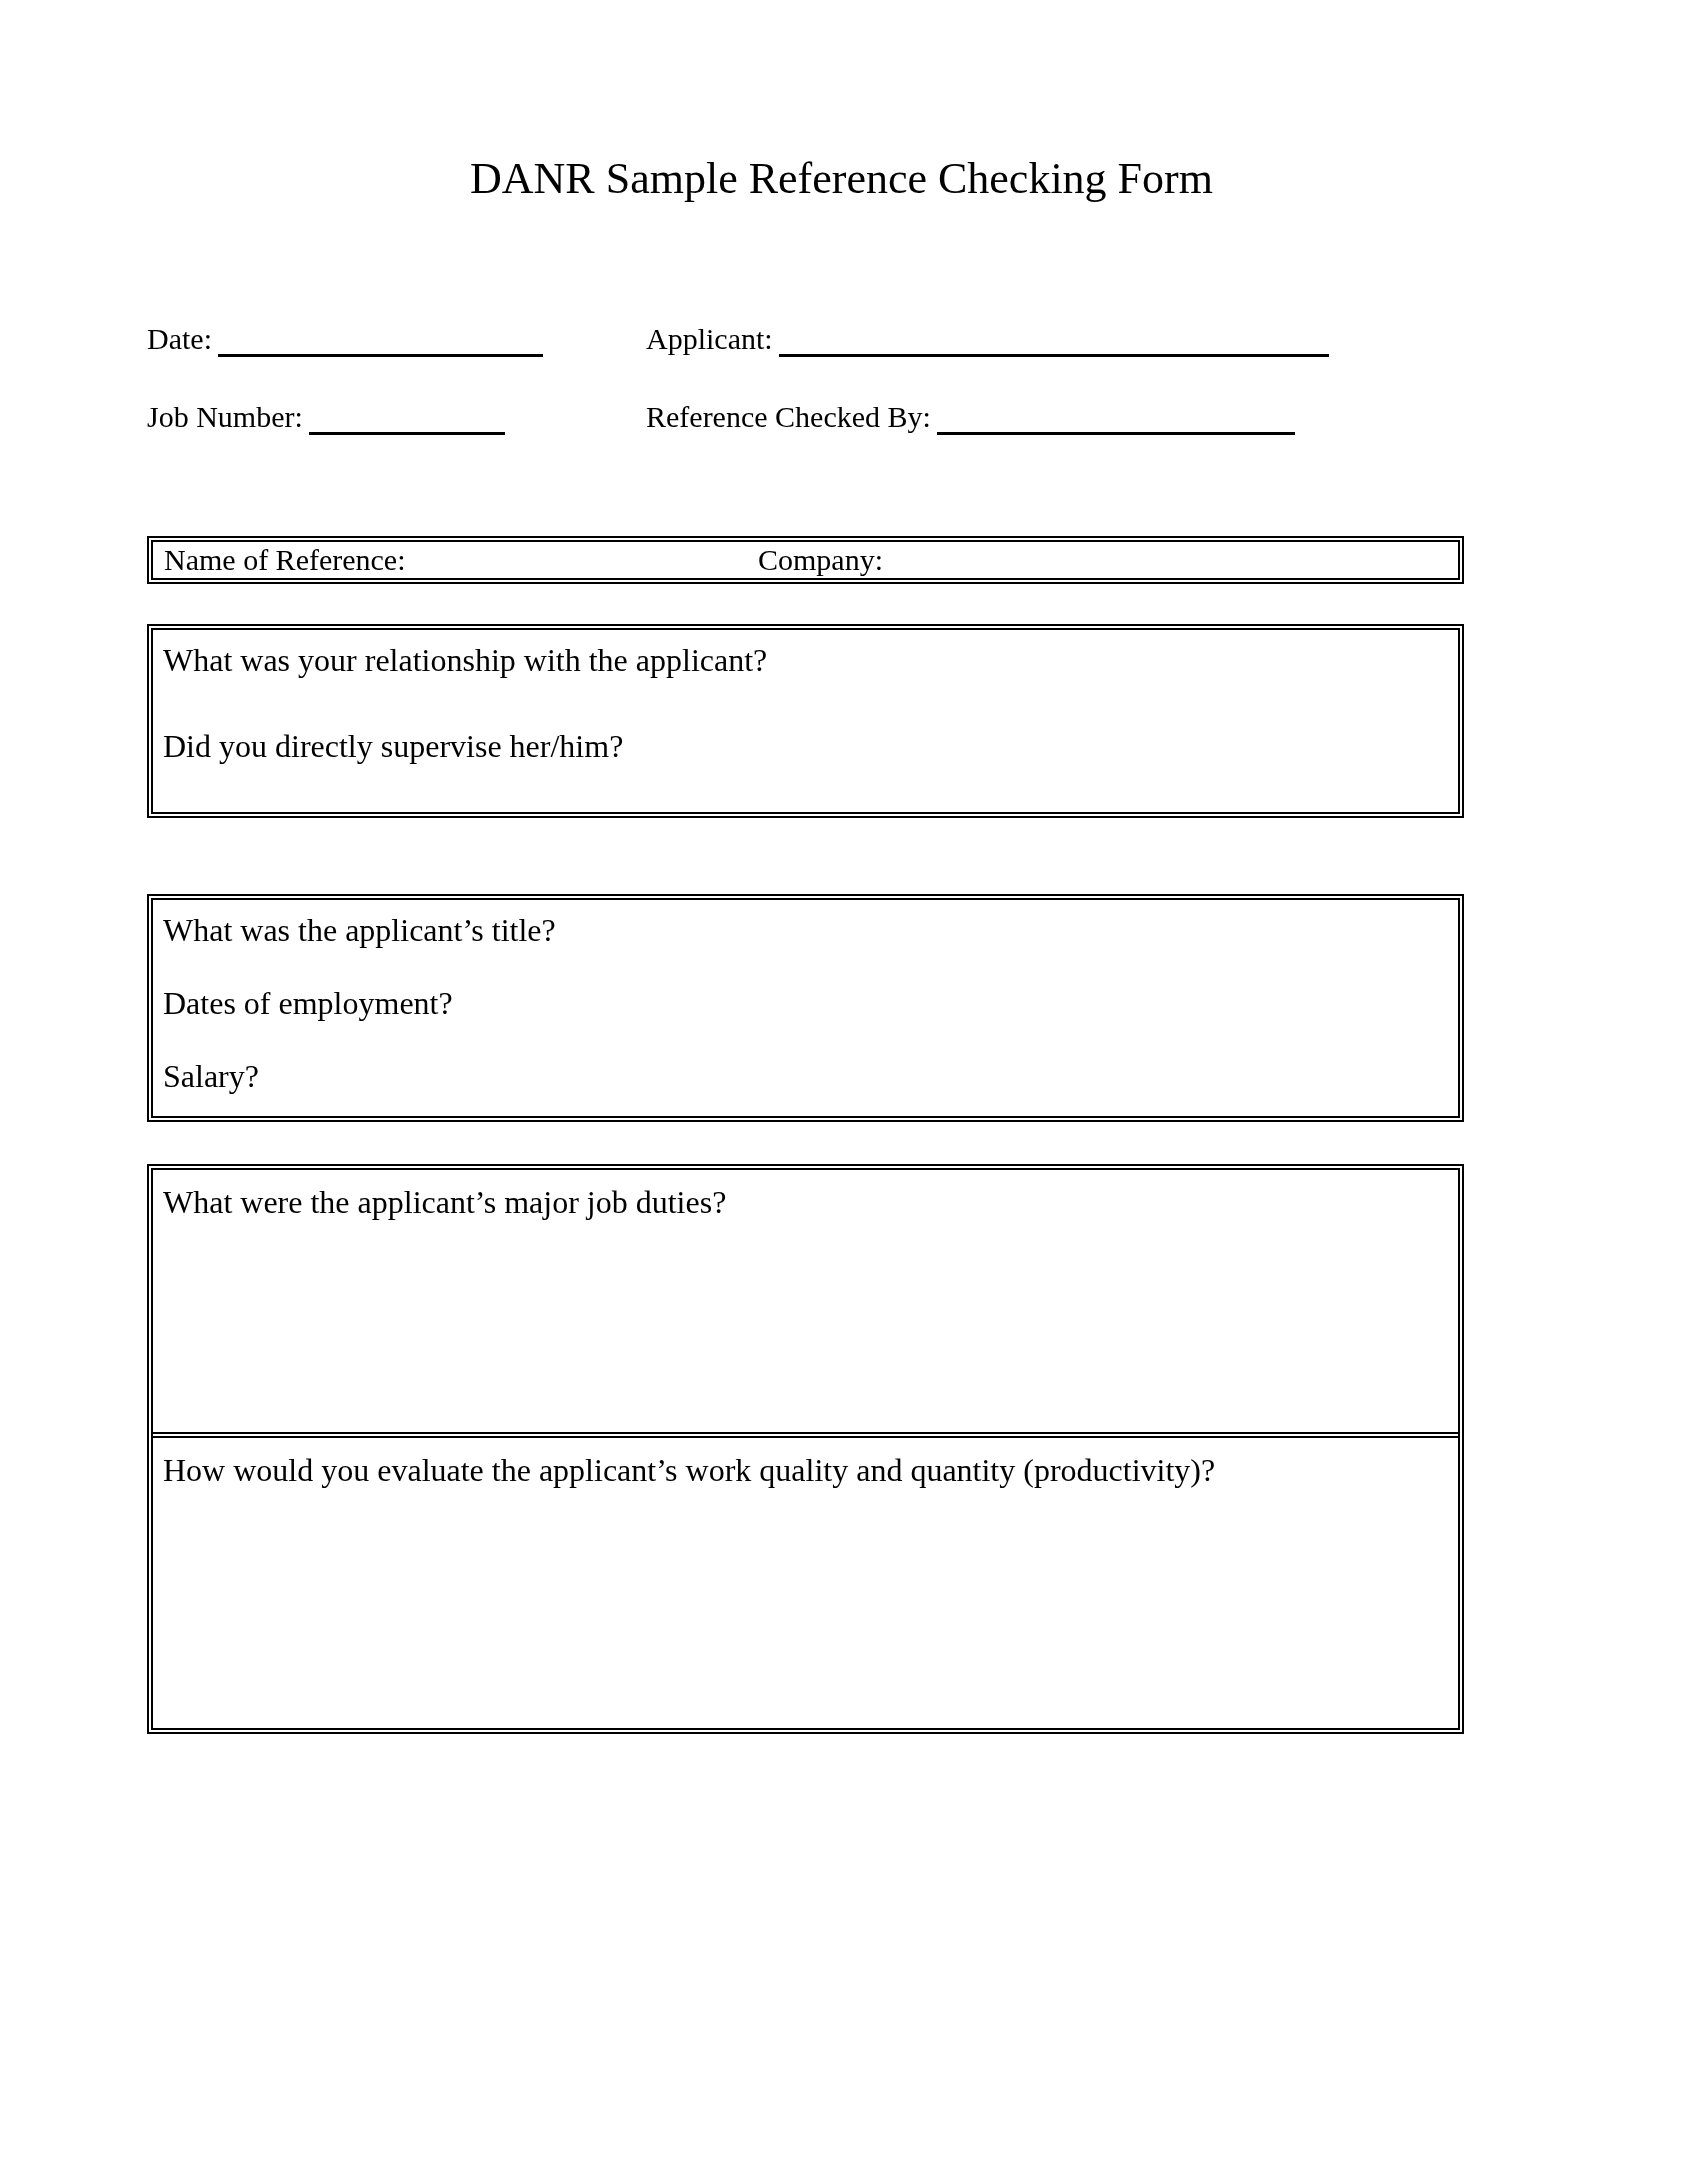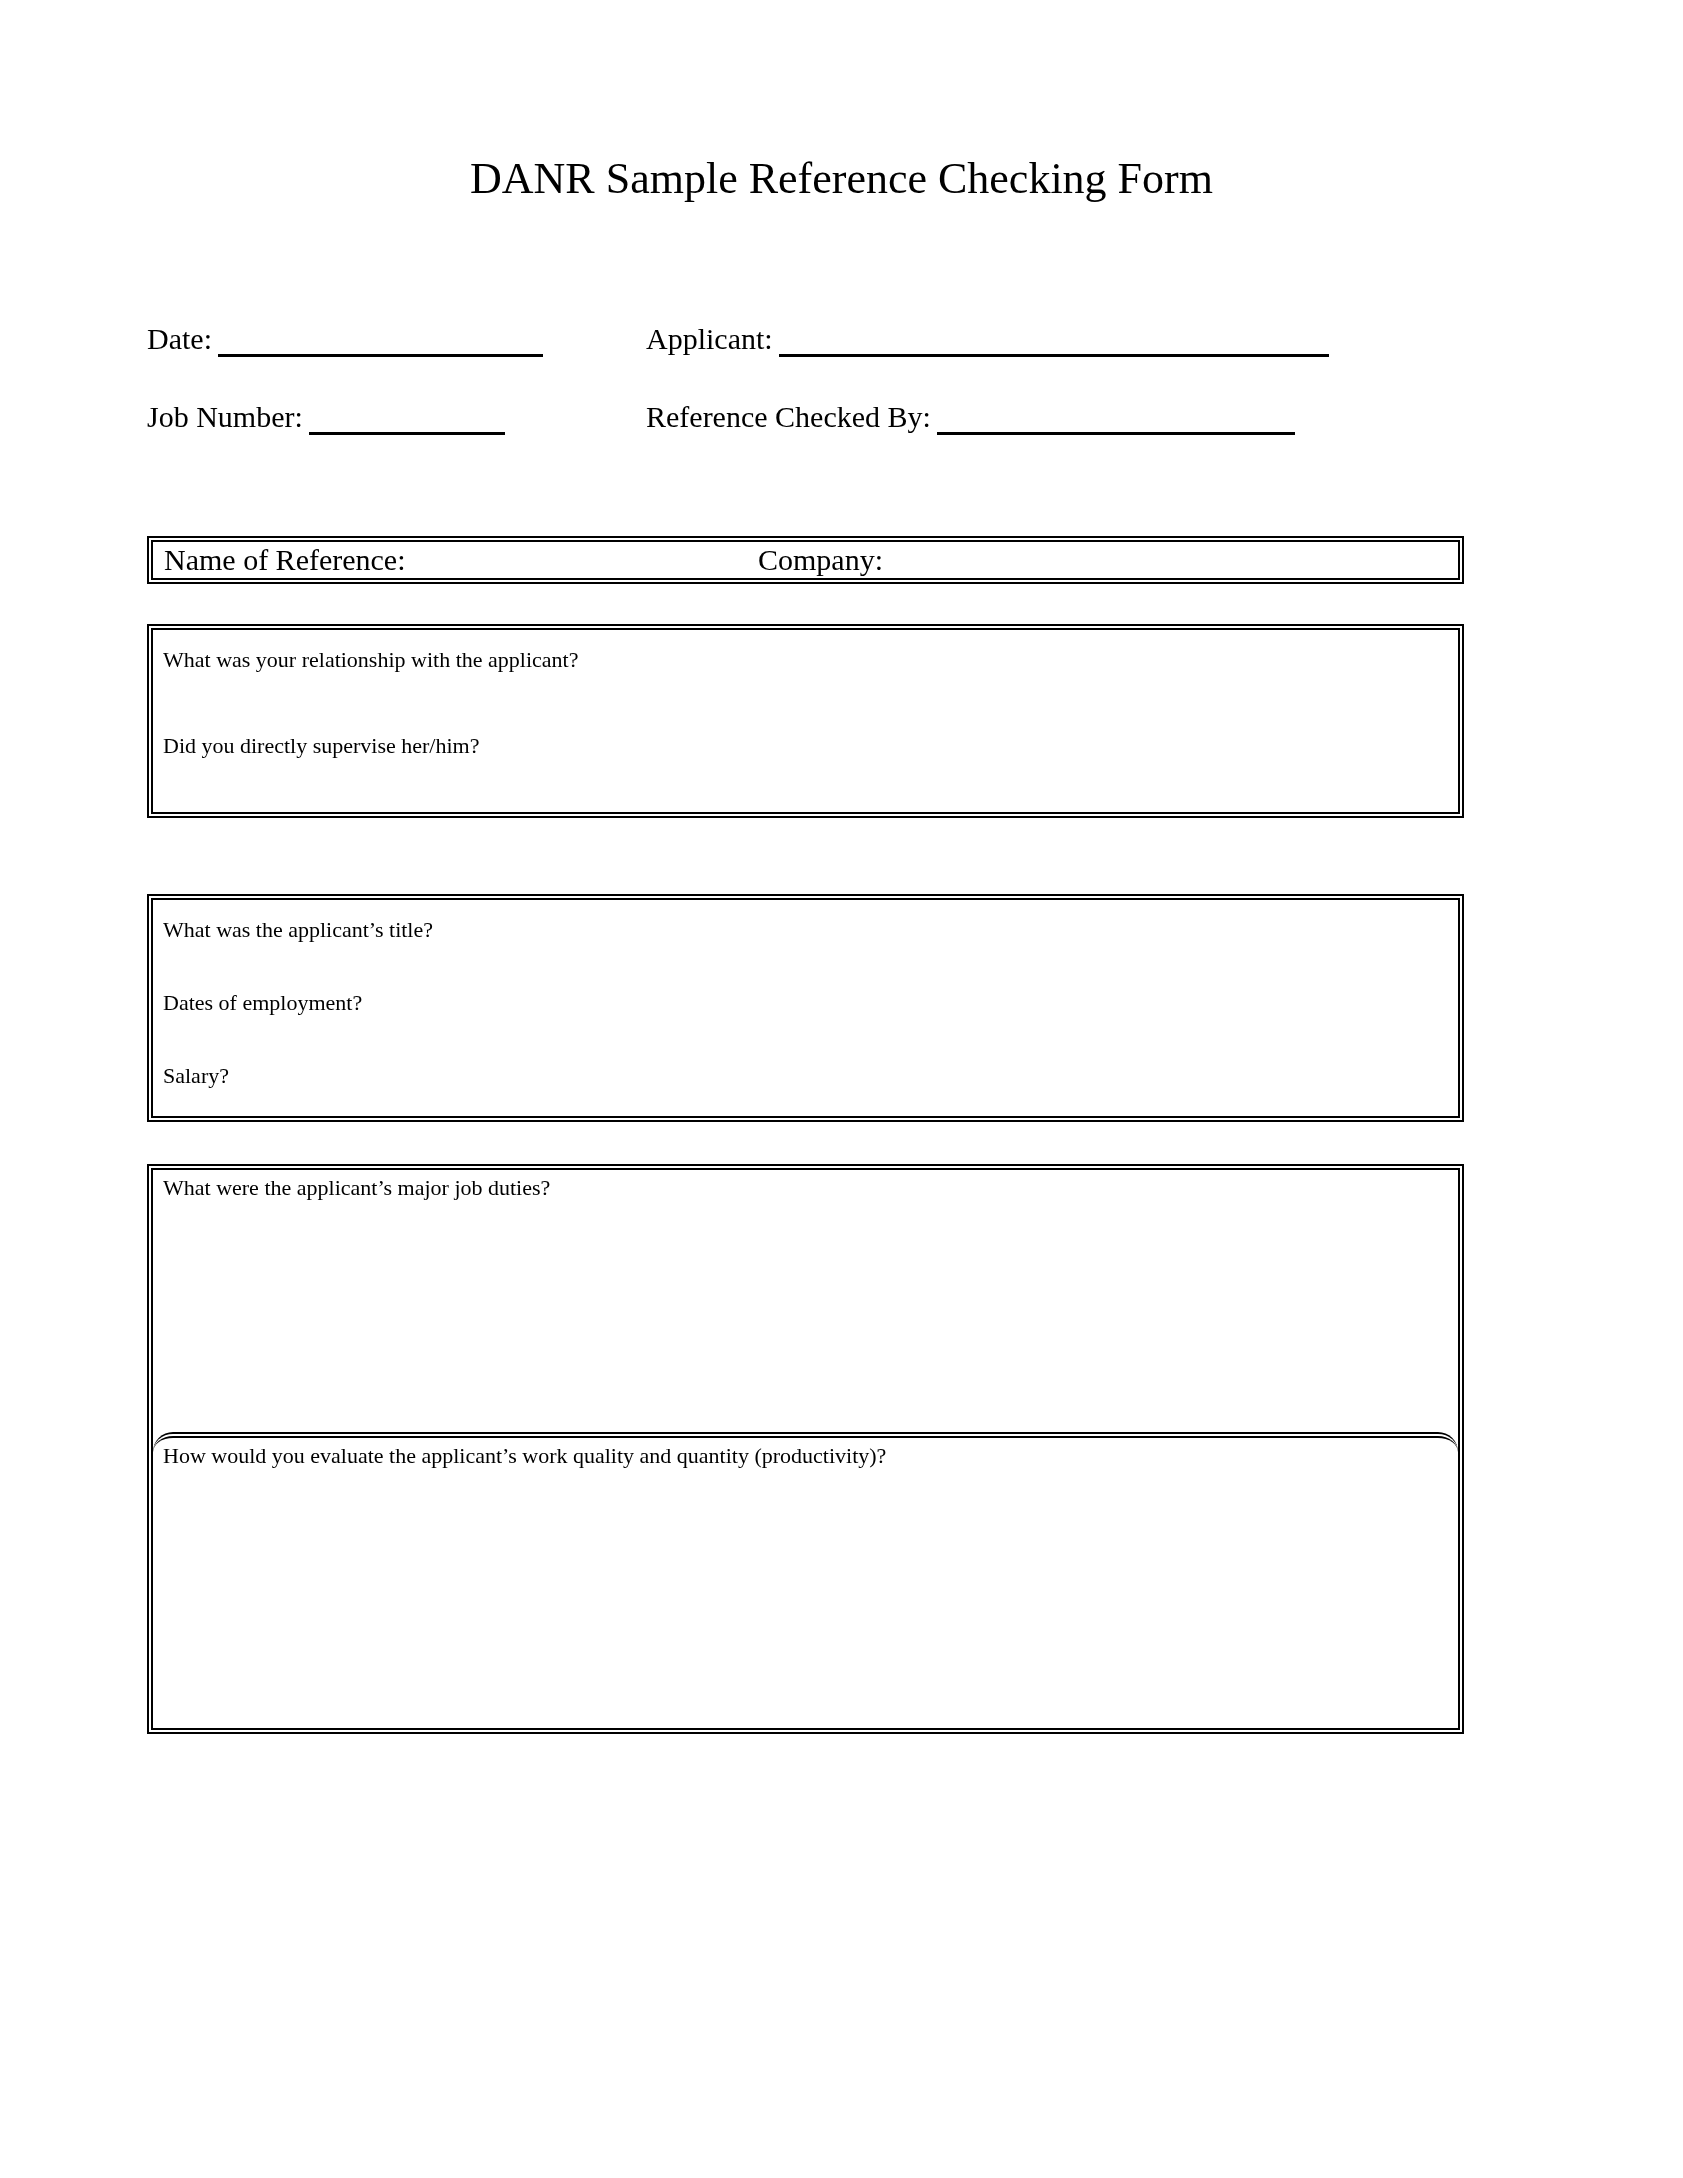--- a/index.html
+++ b/index.html
@@ -50,27 +50,27 @@
 
   
   .q-box { border: 6px double #000; padding: 12px 10px; }
   .q-box-1 { margin-top: 40px; height: 194px; }
   .q-box-1 .q-second { margin-top: 50px; }
   .q-box-2 { margin-top: 76px; height: 228px; }
   .q-box-2 .q + .q { margin-top: 37px; }
 
   
   .q-table { margin-top: 42px; border: 6px double #000; }
-  .q-row { padding: 0 10px; border-radius: 20px; }
+  .q-row { padding: 14px 10px; }
   .q-row + .q-row { border-top: 6px double #000; }
   .q-row-1 { height: 262px; }
   .q-row-2 { height: 236px; }
   .q-row-3 { height: 296px; }
 
-  .q { font-size: 22px; line-height: 36px; }
+  .q { font-size: 32px; line-height: 36px; }
 </style>
 </head>
 <body>
 
 <div class="page">
 
   <h1 class="doc-title">DANR Sample Reference Checking Form</h1>
 
   <div class="content">
 

